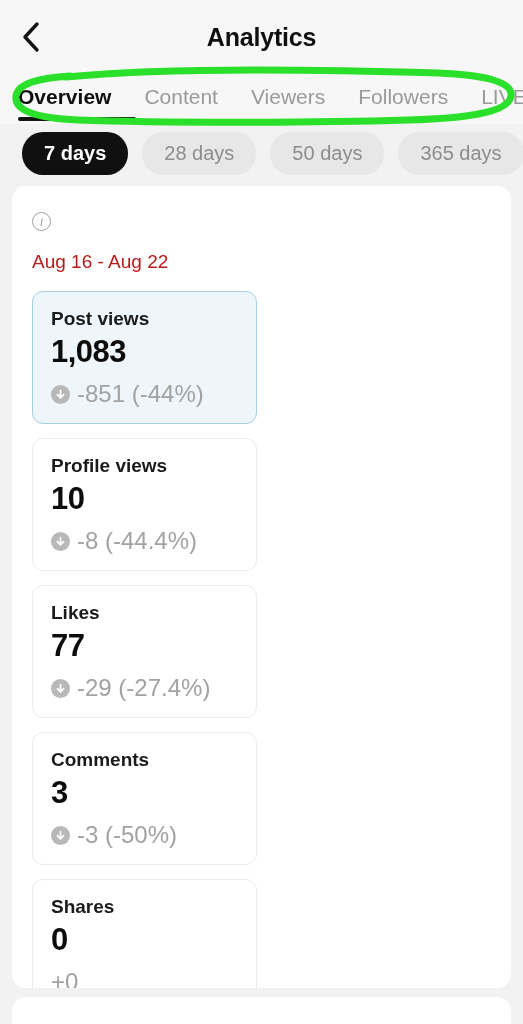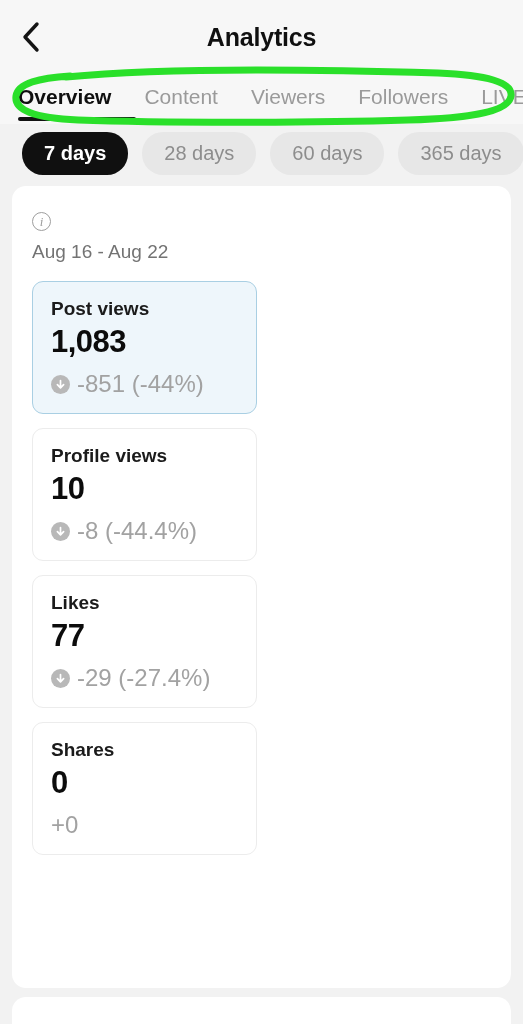--- a/index.html
+++ b/index.html
@@ -151,23 +151,23 @@
     align-items: center;
     justify-content: center;
     font-size: 13px;
     color: #9e9e9e;
     font-style: italic;
     font-family: "Liberation Serif", serif;
     line-height: 1;
     cursor: pointer;
   }
   .date-range {
-    margin-top: 10px;
+    margin-top: 20px;
     font-size: 19px;
-    color: #737373;
+    color: #b91c1c;
   }
 
   
   .metrics {
     margin-top: 18px;
     display: flex;
     flex-wrap: wrap;
     gap: 14px 14px;
   }
   .metric {
@@ -242,21 +242,21 @@
   <svg width="515" height="60" viewBox="0 0 515 60">
     <path d="M58 11 C150 2, 300 3, 430 7 C478 9, 505 16, 503 30
              C501 44, 470 52, 400 54 C300 57, 150 57, 70 54
              C26 52, 6 44, 8 30 C10 17, 32 12, 62 10" fill="none" stroke="#2ae02a" stroke-width="7" stroke-linecap="round" stroke-linejoin="round"></path>
   </svg>
 </div>
 
 <div class="chips">
   <div class="chip active">7 days</div>
   <div class="chip">28 days</div>
-  <div class="chip">60 days</div>
+  <div class="chip">50 days</div>
   <div class="chip">365 days</div>
 
 </div>
 
 <div class="card">
 
   <div class="section-title-row">
     <div class="info-icon">i</div>
   </div>
   <div class="date-range">Aug 16 - Aug 22</div>
@@ -295,20 +295,32 @@
       <div class="metric-delta">
         <span class="delta-badge">
           <svg width="11" height="11" viewBox="0 0 11 11">
             <path d="M5.5 1.6 L5.5 8.6 M2.4 5.6 L5.5 8.9 L8.6 5.6" fill="none" stroke="#ffffff" stroke-width="1.7" stroke-linecap="round" stroke-linejoin="round"></path>
           </svg>
         </span>
         <span>-29 (-27.4%)</span>
       </div>
     </div>
 
+    <div class="metric">
+      <div class="metric-label">Comments</div>
+      <div class="metric-value">3</div>
+      <div class="metric-delta">
+        <span class="delta-badge">
+          <svg width="11" height="11" viewBox="0 0 11 11">
+            <path d="M5.5 1.6 L5.5 8.6 M2.4 5.6 L5.5 8.9 L8.6 5.6" fill="none" stroke="#ffffff" stroke-width="1.7" stroke-linecap="round" stroke-linejoin="round"></path>
+          </svg>
+        </span>
+        <span>-3 (-50%)</span>
+      </div>
+    </div>
 
     <div class="metric">
       <div class="metric-label">Shares</div>
       <div class="metric-value">0</div>
       <div class="metric-delta">
 
         <span>+0</span>
       </div>
     </div>
 

